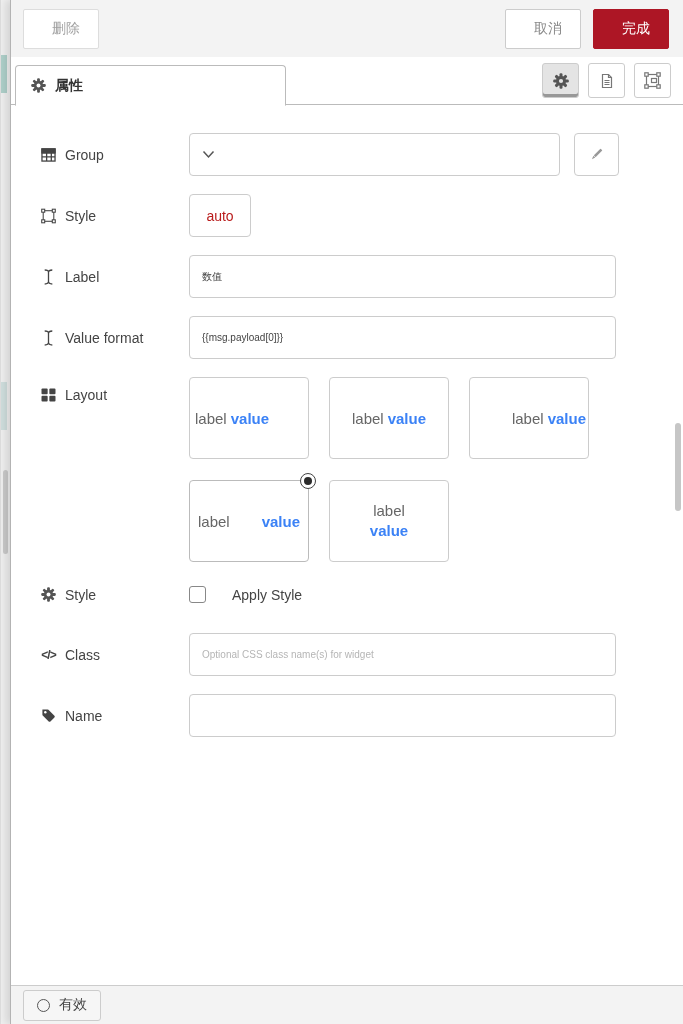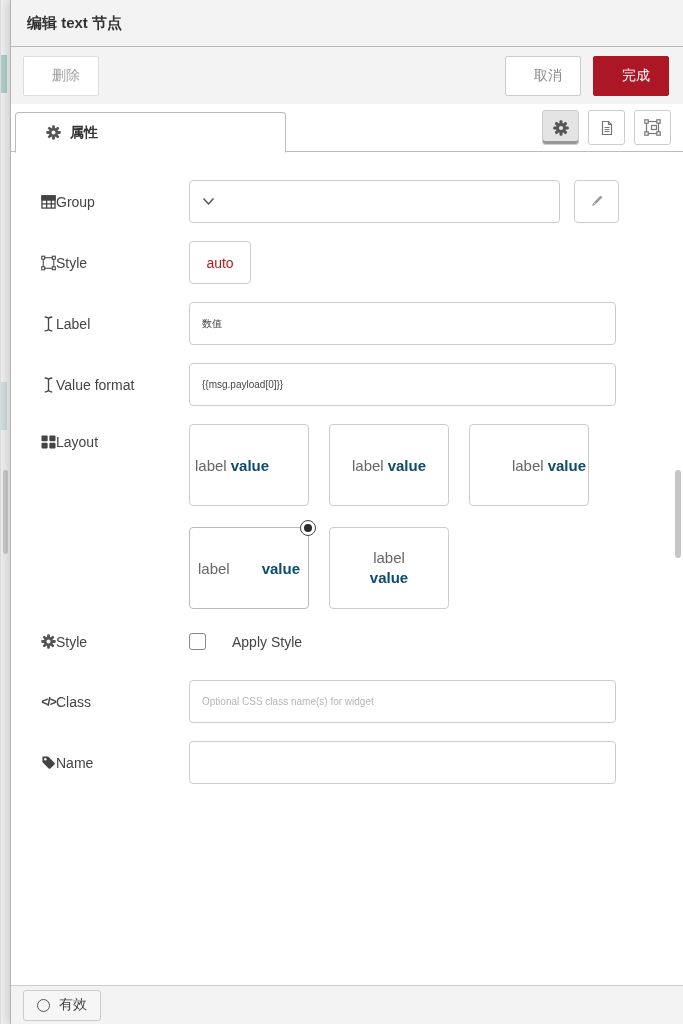--- a/index.html
+++ b/index.html
@@ -55,40 +55,40 @@
     padding-top: 8px;
   }
   .tabbar::after {
     content: ""; position: absolute; left: 0; right: 0; bottom: 0;
     border-bottom: 1px solid #bbb;
   }
   .tab-active {
     position: absolute; left: 4px; top: 8px; width: 271px; height: 41px;
     background: #fff; border: 1px solid #bbb; border-bottom: 1px solid #fff;
     border-radius: 4px 4px 0 0; z-index: 2;
-    display: flex; align-items: center; gap: 9px; padding-left: 30px;
+    display: flex; align-items: center; gap: 9px; padding-left: 15px;
     font-size: 14px; font-weight: bold; color: #333; cursor: default;
   }
   .tab-icon-buttons {
     position: absolute; right: 12px; top: 6px; display: flex; gap: 9px; z-index: 2;
   }
   .tabbtn {
     width: 37px; height: 35px; background: #fff; border: 1px solid #ccc;
     border-radius: 3px; display: flex; align-items: center; justify-content: center;
     cursor: pointer;
   }
   .tabbtn.active { background: #e4e4e4; box-shadow: inset 0 -3px 0 #989898; }
   .tabbtn.active .gear-hole { fill: #e4e4e4; }
 
   
   .form { flex: 1; position: relative; padding: 28px 0 0 30px; overflow: hidden; }
   .row { display: flex; align-items: center; margin-bottom: 18px; }
   .row-top { align-items: flex-start; }
   .row-label {
-    width: 148px; flex: none; display: flex; align-items: center; 
+    width: 148px; flex: none; display: flex; align-items: center; gap: 9px;
     font-size: 14px; color: #444;
   }
   .row-top .row-label { padding-top: 10px; }
   .icon { display: inline-flex; width: 15px; justify-content: center; flex: none; }
   .class-glyph { font-size: 12px; font-weight: bold; color: #444; letter-spacing: -1px; }
 
   .nr-input {
     height: 43px; border: 1px solid #ccc; border-radius: 4px;
     padding: 0 12px; font-size: 10px; font-family: inherit; color: #444;
     background: #fff; outline: none;
@@ -114,21 +114,21 @@
 
   
   .layout-grid { display: flex; flex-direction: column; gap: 21px; }
   .layout-row { display: flex; gap: 20px; }
   .layout-opt {
     position: relative; width: 120px; height: 82px;
     border: 1px solid #ccc; border-radius: 4px; background: #fff;
     display: flex; align-items: center; font-size: 15px; color: #666;
     padding: 0 5px; cursor: pointer;
   }
-  .layout-opt .wv { font-weight: bold; color: #0c4a6e; }
+  .layout-opt .wv { font-weight: bold; color: #3b82f6; }
   .lo-left { justify-content: flex-start; gap: 4px; }
   .lo-center { justify-content: center; gap: 4px; }
   .lo-right { justify-content: flex-end; gap: 4px; padding-right: 2px; }
   .lo-spread { justify-content: space-between; padding: 0 8px; border-color: #bbb; }
   .lo-stacked { flex-direction: column; justify-content: center; line-height: 1.35; }
   .radio-dot {
     position: absolute; top: -8px; right: -8px; width: 16px; height: 16px;
     border: 1.5px solid #444; border-radius: 50%; background: #fff;
     display: flex; align-items: center; justify-content: center;
   }
@@ -166,21 +166,20 @@
 <body>
 
 <div class="backdrop-strip">
   <div class="backdrop-frag-1"></div>
   <div class="backdrop-frag-2"></div>
   <div class="backdrop-scroll-thumb"></div>
 </div>
 
 <div class="tray">
 
-  <div class="tray-titlebar">编辑 text 节点</div>
 
   <div class="tray-toolbar">
     <button class="btn btn-delete">删除</button>
     <button class="btn btn-cancel">取消</button>
     <button class="btn btn-done">完成</button>
   </div>
 
   <div class="tabbar">
     <div class="tab-active">
       <span class="icon">

